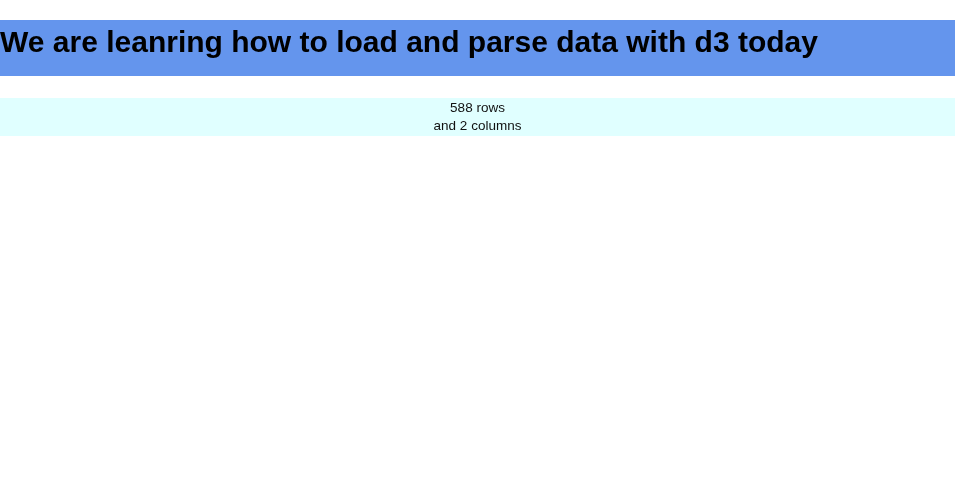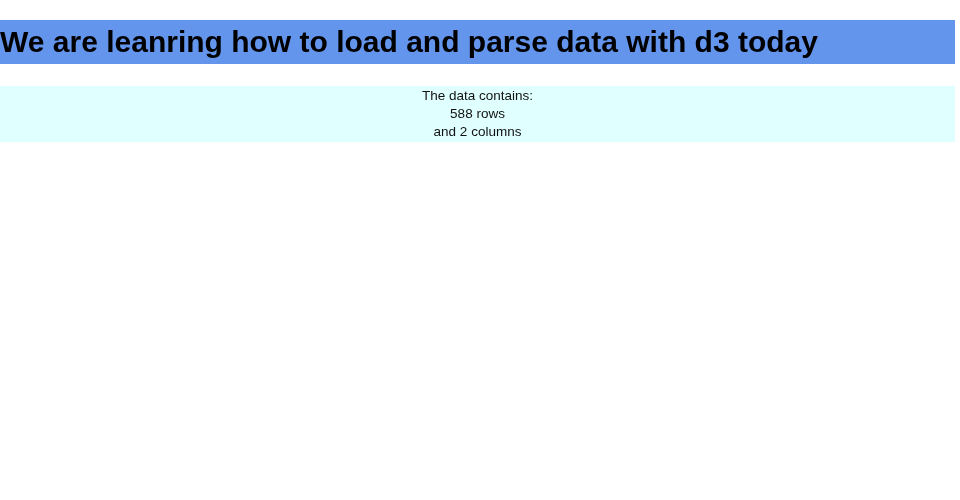--- a/index.html
+++ b/index.html
@@ -11,21 +11,21 @@
     width: 960px;
     height: 500px;
     background: #ffffff;
     font-family: "Liberation Sans", "DejaVu Sans", sans-serif;
     color: #000000;
     overflow: hidden;
   }
   .title-bar {
     margin: 20px 0 22px 0;
     width: 955px;
-    height: 44px;
+    height: 56px;
     line-height: 44px;
     background: #6495ed; 
     color: #000000;
     font-size: 30px;
     font-weight: 700;
     white-space: nowrap;
     overflow: hidden;
   }
   .summary-panel {
     width: 955px;
@@ -39,16 +39,15 @@
   .summary-panel p {
     margin: 0;
   }
 </style>
 </head>
 <body>
 
 <h1 class="title-bar">We are leanring how to load and parse data with d3 today</h1>
 
 <div class="summary-panel">
-  <p>The data contains:</p>
   <p>588 rows</p>
   <p>and 2 columns</p>
 </div>
 
 </body></html>

